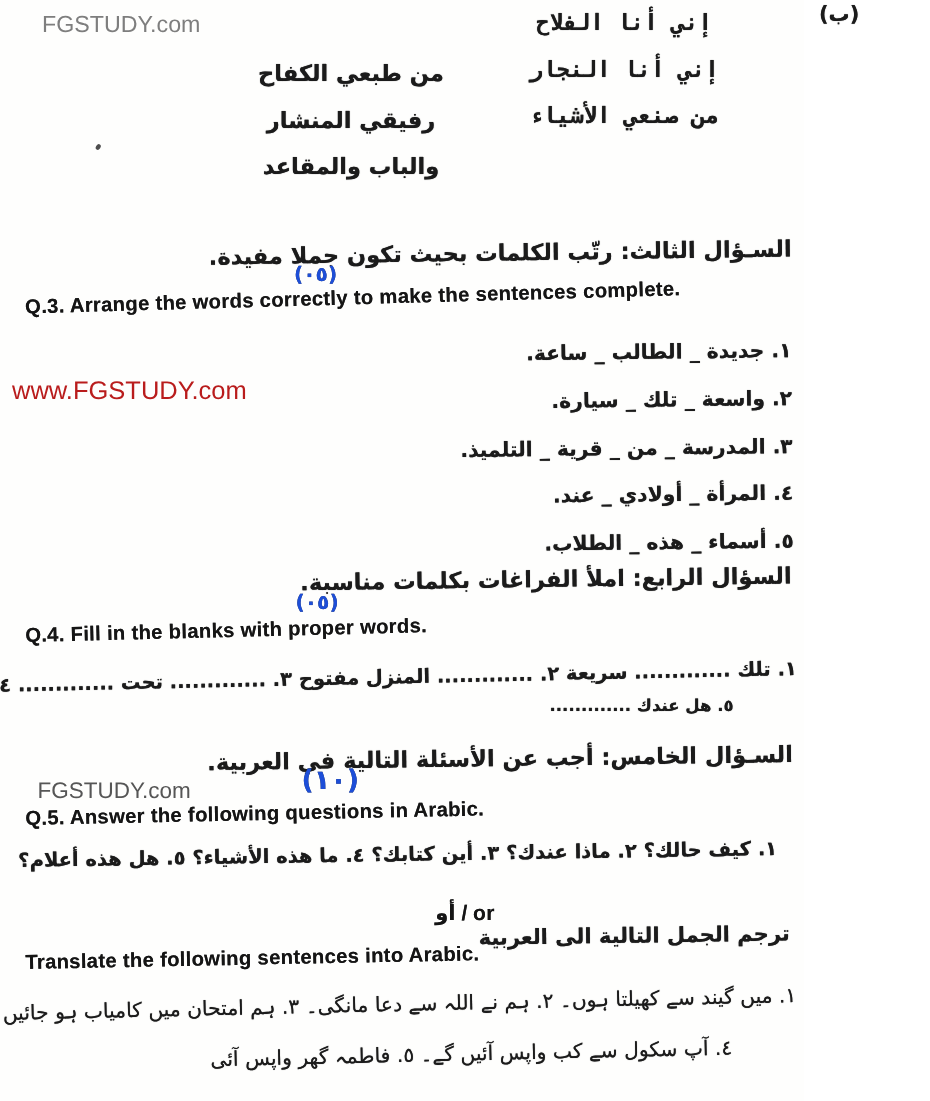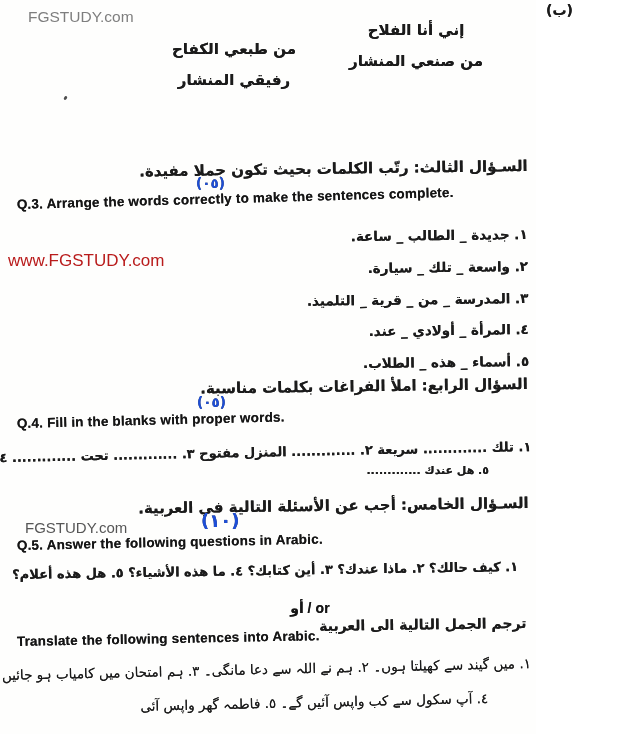--- a/index.html
+++ b/index.html
@@ -67,28 +67,30 @@
 </style>
 </head>
 <body>
 
 <div id="page">
 
   <div class="wm" style="left:28px;top:8px;font-size:15.5px;color:#7e7e7e;">FGSTUDY.com</div>
 
   <div class="ar" style="left:546px;top:2px;font-size:14px;">(ب)</div>
 
-  <div class="poem-col ar" style="left:330px;top:18px;width:172px;">
+  <div class="poem-col ar" style="left:330px;top:5px;width:172px;font-family:Liberation Mono, monospace;">
     <div class="poem-line">إني أنا الفلاح</div>
-    <div class="poem-line">من صنعي المنشار</div>
+    <div class="poem-line">إني أنا النجار</div>
+    <div class="poem-line">من صنعي الأشياء</div>
   </div>
 
   <div class="poem-col ar" style="left:150px;top:13px;width:168px;margin-top:24px;">
     <div class="poem-line">من طبعي الكفاح</div>
     <div class="poem-line">رفيقي المنشار</div>
+    <div class="poem-line">والباب والمقاعد</div>
   </div>
 
   <div class="speck" style="left:64px;top:96px;"></div>
 
   <div class="ar" style="right:8px;top:157px;font-size:15px;transform:rotate(-0.8deg);transform-origin:right top;">السـؤال الثالث: رتّب الكلمات بحيث تكون جملا مفيدة.</div>
 
   <div class="marks" style="left:196px;top:175px;font-size:13.5px;">(٠٥)</div>
 
   <div class="en" style="left:17px;top:197px;font-size:13.5px;transform:rotate(-1.6deg);transform-origin:left bottom;">Q.3. Arrange the words correctly to make the sentences complete.</div>
 

